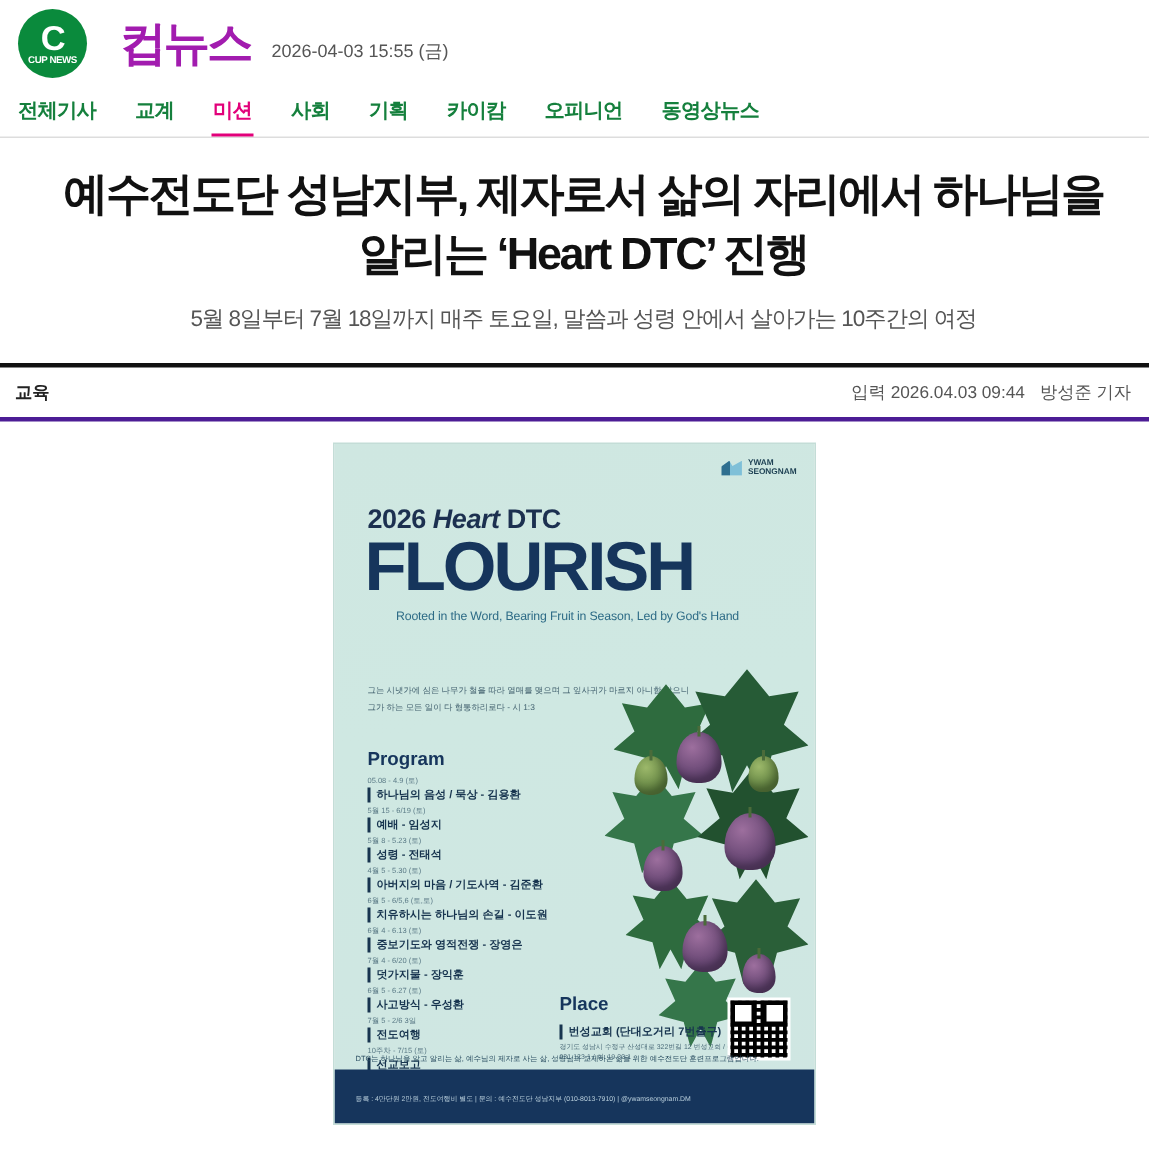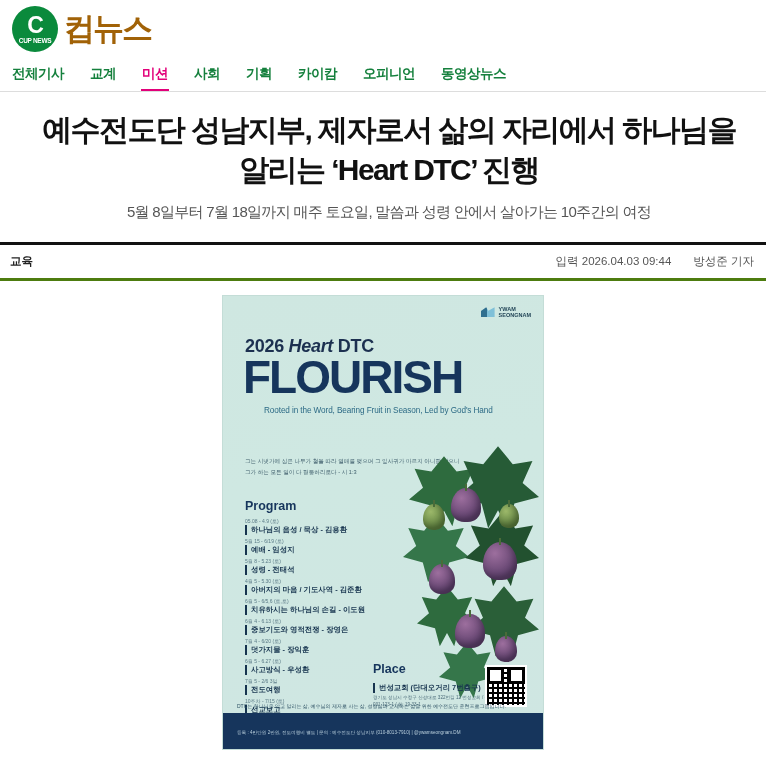--- a/index.html
+++ b/index.html
@@ -25,21 +25,21 @@
     background: #0a8a3c;
     color: #fff;
     display: flex; flex-direction: column; align-items: center; justify-content: center;
     line-height: 1;
     margin-right: 4px;
   }
   .logo-mark .c { font-size: 23px; font-weight: bold; letter-spacing: -1px; margin-bottom: 1px; }
   .logo-mark .cupnews { font-size: 6.5px; font-weight: bold; letter-spacing: -0.3px; }
   .logo-text {
     font-size: 31px; font-weight: bold; letter-spacing: -2px;
-    color: #a16207; margin-left: 2px;
+    color: #a21caf; margin-left: 18px;
   }
   .header-date {
     font-size: 12px; color: #555; margin-left: 14px; padding-top: 10px;
   }
 
   
   .nav {
     display: flex; align-items: center;
     border-bottom: 1px solid #ddd;
     padding: 0 10px 0 10px;
@@ -73,25 +73,25 @@
   }
   .subhead {
     margin-top: 14px;
     font-size: 15px; color: #555; letter-spacing: -0.7px;
   }
 
   
   .byline {
     display: flex; align-items: center; justify-content: space-between;
     padding: 9px 12px 9px 10px;
-    border-bottom: 3px solid #4d7c0f;
+    border-bottom: 3px solid #4c1d95;
     font-size: 11.5px; color: #555;
   }
   .byline .cat { font-weight: bold; color: #222; font-size: 11.5px; }
-  .byline .right { display: flex; gap: 22px; }
+  .byline .right { display: flex; gap: 10px; }
 
   
   .article {
     padding: 14px 0 0 0;
     display: flex; flex-direction: column; align-items: center;
   }
   .poster {
     width: 322px; height: 455px;
     background: linear-gradient(170deg,#cfe7e1 0%, #cfe8e2 40%, #cfe6e2 100%);
     position: relative; overflow: hidden;
@@ -203,20 +203,21 @@
 <div class="page">
 
   <div class="topbar">
     <div class="logo-wrap">
       <div class="logo-mark">
         <div class="c">C</div>
         <div class="cupnews">CUP NEWS</div>
       </div>
       <div class="logo-text">컵뉴스</div>
     </div>
+    <div class="header-date">2026-04-03 15:55 (금)</div>
   </div>
 
   <div class="nav">
     <div class="nav-item">전체기사</div>
     <div class="nav-item">교계</div>
     <div class="nav-item active">미션</div>
     <div class="nav-item">사회</div>
     <div class="nav-item">기획</div>
     <div class="nav-item">카이캄</div>
     <div class="nav-item">오피니언</div>

